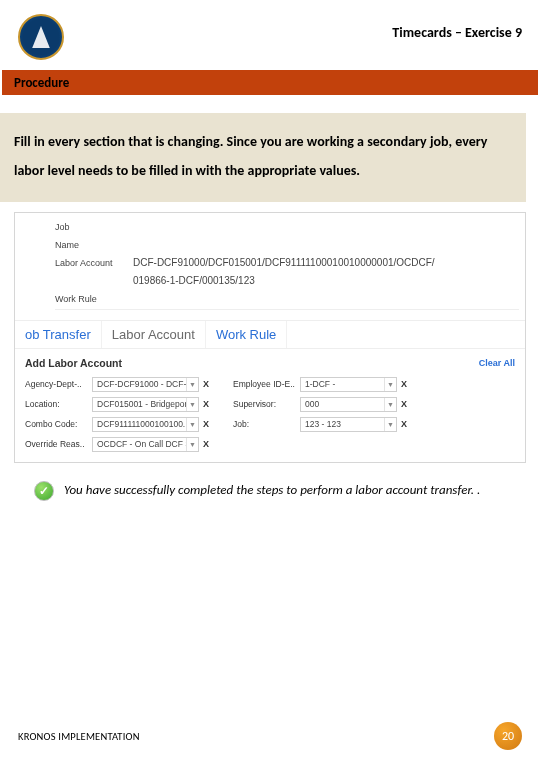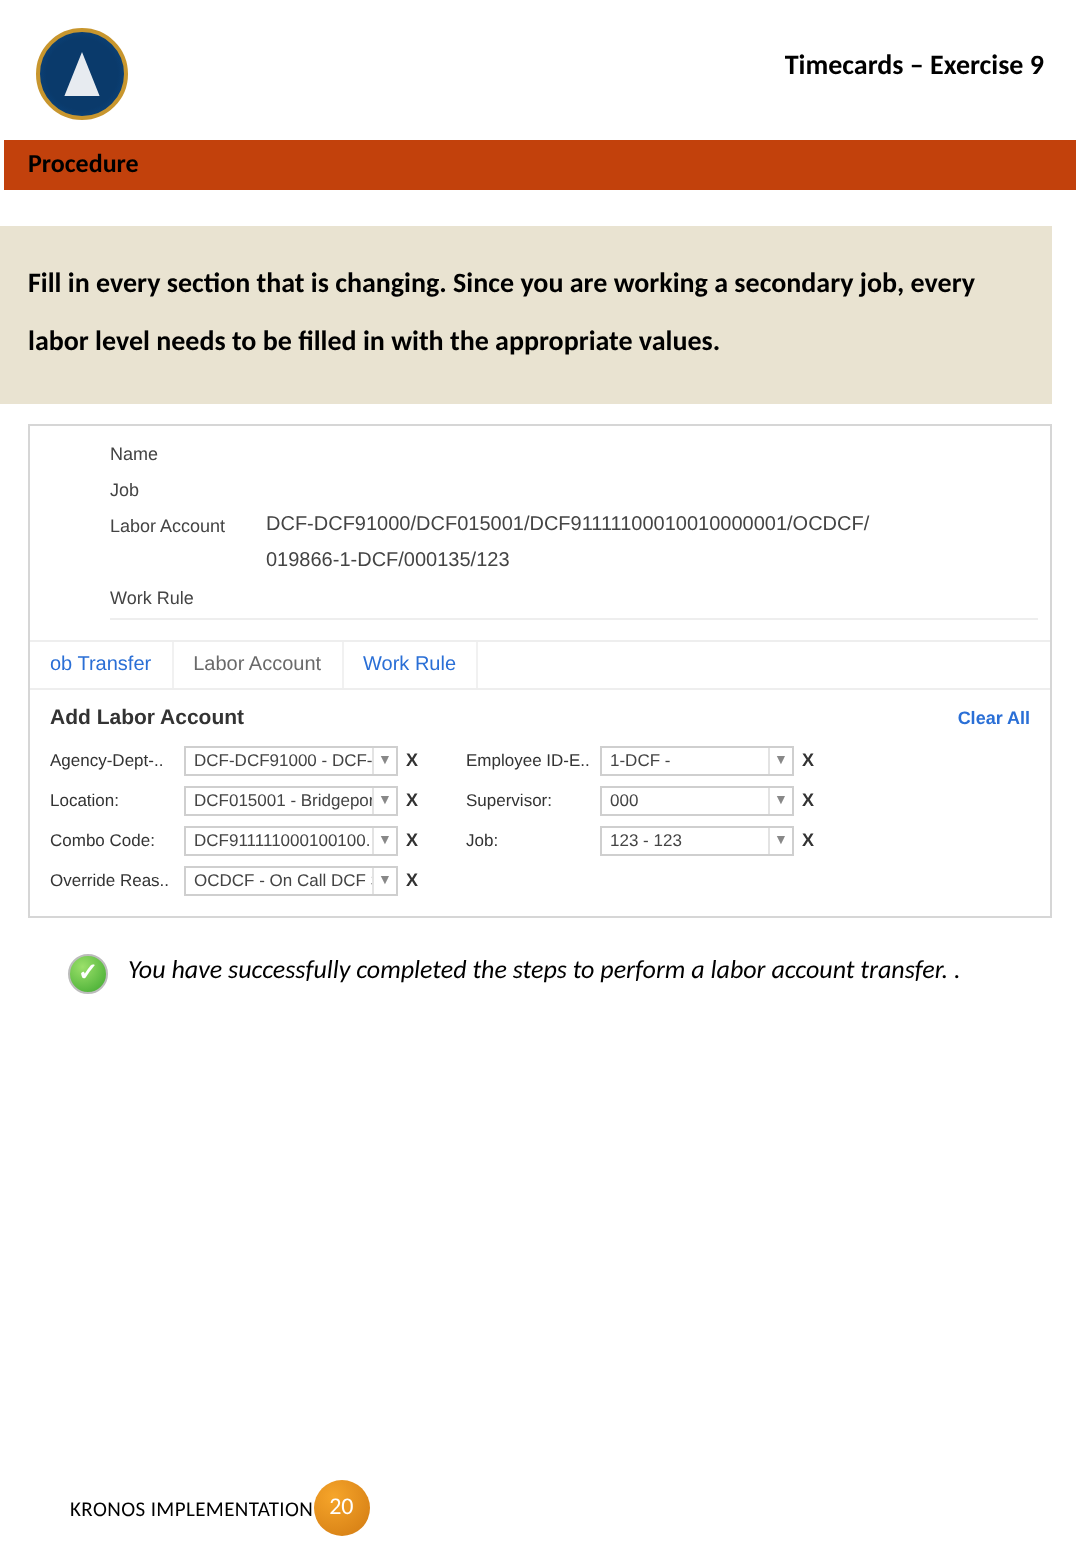--- a/index.html
+++ b/index.html
@@ -80,21 +80,21 @@
   .ss-val { color: #444; font-size: 10px; word-break: break-all; }
   .ss-tabs {
     display: flex;
     gap: 0;
     border-top: 1px solid #eee;
     border-bottom: 1px solid #eee;
     padding: 0;
   }
   .ss-tab {
     padding: 6px 10px;
-    font-size: 10px;
+    font-size: 13px;
     color: #6a6a6a;
     border-right: 1px solid #f1f1f1;
   }
   .ss-tab.active { color: #2a6fd6; }
   .ss-sectionhead {
     display: flex;
     justify-content: space-between;
     align-items: center;
     padding: 8px 10px 6px 10px;
     font-size: 10.5px;
@@ -148,26 +148,25 @@
   }
   .success-text {
     font-size: 13px;
     font-style: italic;
     line-height: 1.4;
     color: #000;
   }
   .footer {
     position: absolute;
     left: 0; right: 0;
-    bottom: 12px;
+    bottom: 30px;
     display: flex;
     align-items: center;
-    justify-content: flex-start;
+    justify-content: space-between;
     padding: 0 18px;
-    margin-left: 17px;
   }
   .footer-text {
     font-size: 10.5px;
     letter-spacing: 0.2px;
     color: #000;
   }
   .page-number {
     width: 28px; height: 28px;
     border-radius: 50%;
     background: radial-gradient(circle at 35% 30%, #f6a52a, #d17a12);
@@ -188,25 +187,25 @@
   </div>
 </div>
 
 <div class="procedure-bar">Procedure</div>
 
 <div class="intro-box">Fill in every section that is changing. Since you are working a secondary job, every labor level needs to be filled in with the appropriate values.</div>
 
 <div class="screenshot-panel">
   <div class="ss-top">
     <div class="ss-row">
+      <div class="ss-label">Job</div>
+      <div class="ss-val"></div>
+    </div>
+    <div class="ss-row">
       <div class="ss-label">Name</div>
-      <div class="ss-val"></div>
-    </div>
-    <div class="ss-row">
-      <div class="ss-label">Job</div>
       <div class="ss-val"></div>
     </div>
     <div class="ss-row">
       <div class="ss-label">Labor Account</div>
       <div class="ss-val">DCF-DCF91000/DCF015001/DCF91111100010010000001/OCDCF/</div>
     </div>
     <div class="ss-row">
       <div class="ss-label"></div>
       <div class="ss-val">019866-1-DCF/000135/123</div>
     </div>

